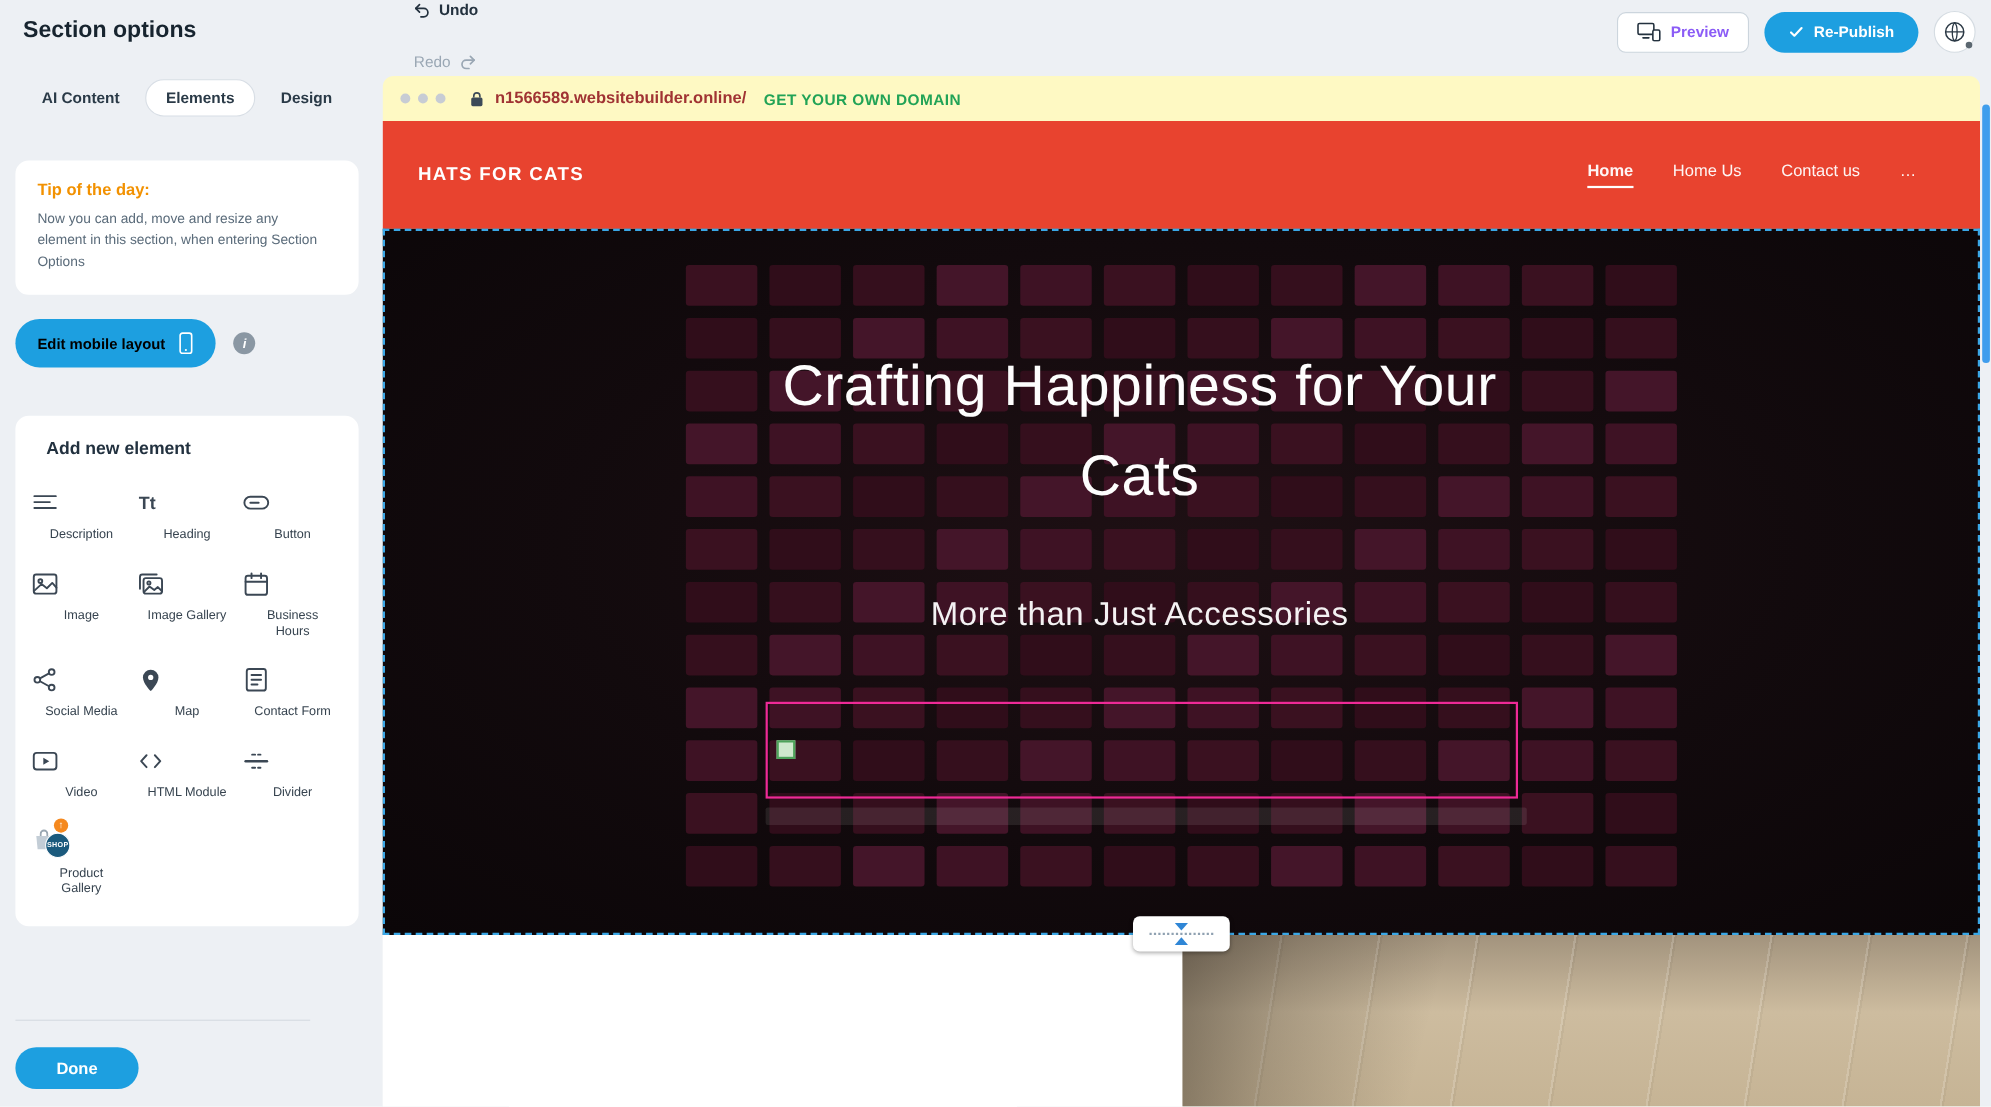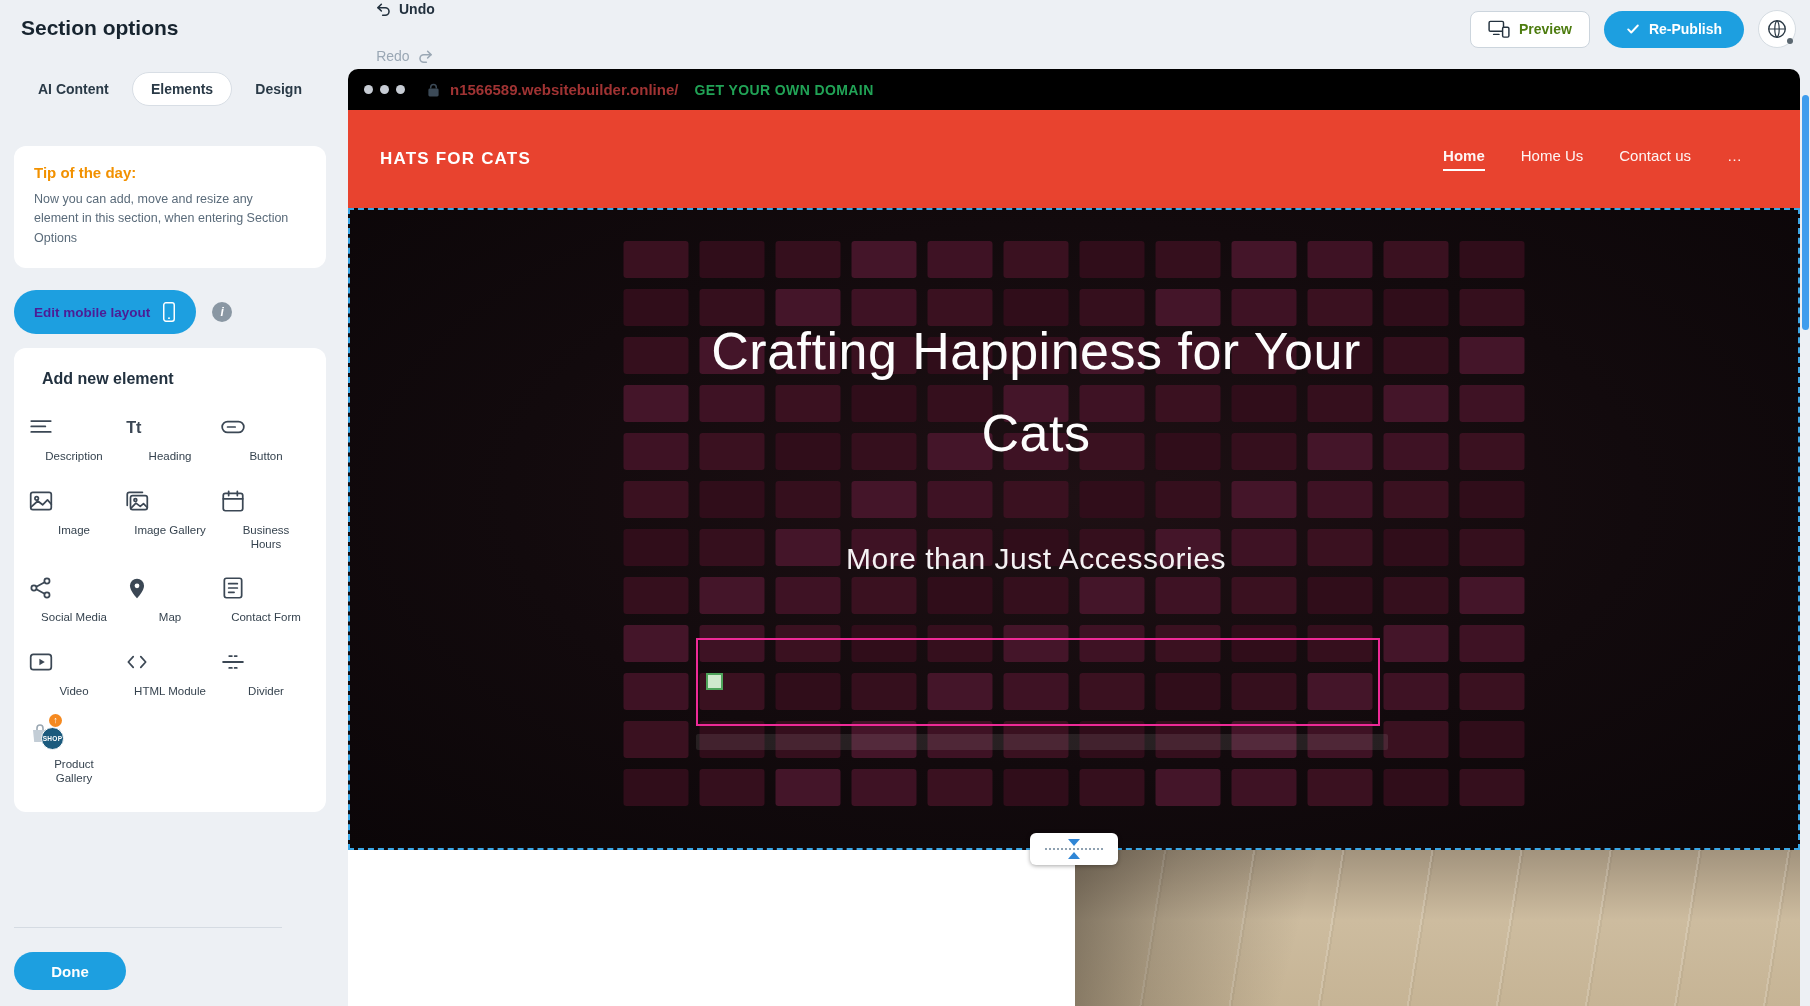--- a/index.html
+++ b/index.html
@@ -8,56 +8,56 @@
 
   .app { position:relative; width:1810px; height:1006px; background:#edf0f4; }
 
   
   .topbar { position:absolute; left:0; top:0; width:100%; height:58px; }
   .page-title { position:absolute; left:21px; top:16px; font-size:21px; font-weight:700; color:#17242f; }
   .history { position:absolute; left:375px; top:0; height:58px; display:flex; align-items:center; gap:30px;flex-direction:column; }
   .hist-btn { display:flex; align-items:center; gap:7px; background:none; border:none; font-family:inherit; font-size:14px; font-weight:600; color:#23313e; cursor:pointer; }
   .hist-btn.disabled { color:#9aa7b4; font-weight:500; }
   .topbar-right { position:absolute; right:14px; top:0; height:58px; display:flex; align-items:center; gap:14px; }
-  .btn-outline { display:flex; align-items:center; gap:9px; height:37px; padding:0 17px; background:#fff; border:1px solid #ccd5dd; border-radius:8px; font-family:inherit; font-size:14px; font-weight:600; color:#4d7c0f; cursor:pointer; }
+  .btn-outline { display:flex; align-items:center; gap:9px; height:37px; padding:0 17px; background:#fff; border:1px solid #ccd5dd; border-radius:8px; font-family:inherit; font-size:14px; font-weight:600; color:#8b5cf6; cursor:pointer; }
   .btn-primary { display:flex; align-items:center; gap:9px; height:37px; padding:0 22px; background:var(--accent-blue,#1d9fe0); border:none; border-radius:19px; font-family:inherit; font-size:14px; font-weight:600; color:#fff; cursor:pointer; }
   .globe-btn { position:relative; width:38px; height:38px; border-radius:50%; background:#fff; border:1px solid #d5dce2; display:flex; align-items:center; justify-content:center; cursor:pointer; }
   .globe-dot { position:absolute; right:2px; bottom:3px; width:6px; height:6px; border-radius:50%; background:#5b6770; }
 
   
   .sidebar { position:absolute; left:0; top:58px; width:348px; bottom:0; padding:14px 22px 0 14px; }
   .tabs { display:flex; align-items:center; justify-content:space-between; padding:0 6px; }
   .tab { background:none; border:none; font-family:inherit; font-size:14px; font-weight:600; color:#2a3a47; padding:8px 18px; border-radius:18px; cursor:pointer; }
   .tab.active { background:#fff; border:1px solid #d8dee5; }
   .card { background:#fff; border-radius:12px; }
   .tip-card { margin-top:40px; padding:18px 20px 20px 20px; }
   .tip-title { font-size:15px; font-weight:700; color:var(--tip-orange,#f29100); }
   .tip-body { margin-top:9px; font-size:12.5px; line-height:1.55; color:#5a6b7a; max-width:262px; }
   .mobile-row { margin-top:22px; display:flex; align-items:center; }
-  .btn-mobile { display:flex; align-items:center; gap:12px; height:44px; padding:0 20px; background:var(--accent-blue,#1d9fe0); border:none; border-radius:22px; font-family:inherit; font-size:13.5px; font-weight:600; color:#4c1d95; cursor:pointer; }
+  .btn-mobile { display:flex; align-items:center; gap:12px; height:44px; padding:0 20px; background:var(--accent-blue,#1d9fe0); border:none; border-radius:22px; font-family:inherit; font-size:13.5px; font-weight:600; color:#000000; cursor:pointer; }
   .info-dot { margin-left:16px; width:20px; height:20px; border-radius:50%; background:#8a97a3; color:#fff; font-size:12px; font-weight:700; font-style:italic; display:flex; align-items:center; justify-content:center; cursor:pointer; }
-  .elements-card { margin-top:14px; padding:22px 14px 26px 14px; }
+  .elements-card { margin-top:44px; padding:22px 14px 26px 14px; }
   .card-title { font-size:16px; font-weight:700; color:#22313f; margin:0 0 24px 14px; }
   .palette { display:grid; grid-template-columns:repeat(3,1fr); row-gap:22px; column-gap:4px; }
   .palette-item { text-align:center; cursor:pointer; }
   .palette-item .icn { display:flex; justify-content:flex-start; align-items:center; height:30px; }
   .palette-item .lbl { display:block; margin:7px auto 0 auto; max-width:76px; font-size:11.5px; line-height:1.25; color:#36434f; }
   .sidebar-hr { position:absolute; left:14px; right:66px; bottom:78px; border:none; border-top:1px solid #d5dbe2; }
   .btn-done { position:absolute; left:14px; bottom:16px; width:112px; height:38px; background:var(--accent-blue,#1d9fe0); border:none; border-radius:20px; color:#fff; font-family:inherit; font-size:15px; font-weight:600; cursor:pointer; }
 
   
   .pg-wrap { position:relative; width:36px; height:30px; display:inline-block; }
   .pg-bag { position:absolute; left:0; top:2px; }
   .pg-circle { position:absolute; right:0; bottom:0; width:23px; height:23px; border-radius:50%; background:#1b5a7d; display:flex; align-items:center; justify-content:center; border:1.5px solid #fff; }
   .pg-text { font-size:6.5px; font-weight:700; color:#fff; letter-spacing:0.3px; }
   .pg-badge { position:absolute; right:2px; top:-6px; width:13px; height:13px; border-radius:50%; background:#f5891f; color:#fff; font-size:9px; line-height:13px; text-align:center; font-weight:700; }
 
   
   .canvas { position:absolute; left:348px; top:58px; width:1452px; height:948px; }
-  .browser-bar { position:absolute; left:0; top:11px; width:100%; height:41px; background:#000000; border-radius:10px 10px 0 0; display:flex; align-items:center; padding:0 16px; }
+  .browser-bar { position:absolute; left:0; top:11px; width:100%; height:41px; background:#fef9c3; border-radius:10px 10px 0 0; display:flex; align-items:center; padding:0 16px; }
   .win-dots { display:flex; gap:7px; margin-right:22px; }
   .win-dots span { width:9px; height:9px; border-radius:50%; background:#c7ccd4; }
   .url-text { margin-left:10px; font-size:15px; font-weight:600; color:var(--url-red,#a03333); cursor:text; }
   .domain-link { margin-left:16px; font-size:14px; font-weight:700; letter-spacing:0.4px; color:var(--domain-green,#21a356); cursor:pointer; }
 
   .site { position:absolute; left:0; top:52px; width:100%; height:896px; background:#fff; }
   .site-header { position:relative; width:100%; height:98px; background:var(--site-red,#e8432f); display:flex; align-items:center; justify-content:space-between; padding:0 58px 0 32px; }
   .logo { font-size:17px; font-weight:700; letter-spacing:1.2px; color:#fff; }
   .site-nav { display:flex; align-items:center; gap:36px; }
   .nav-item { font-size:15px; color:rgba(255,255,255,0.95); cursor:pointer; padding-bottom:5px; border-bottom:2px solid transparent; }

